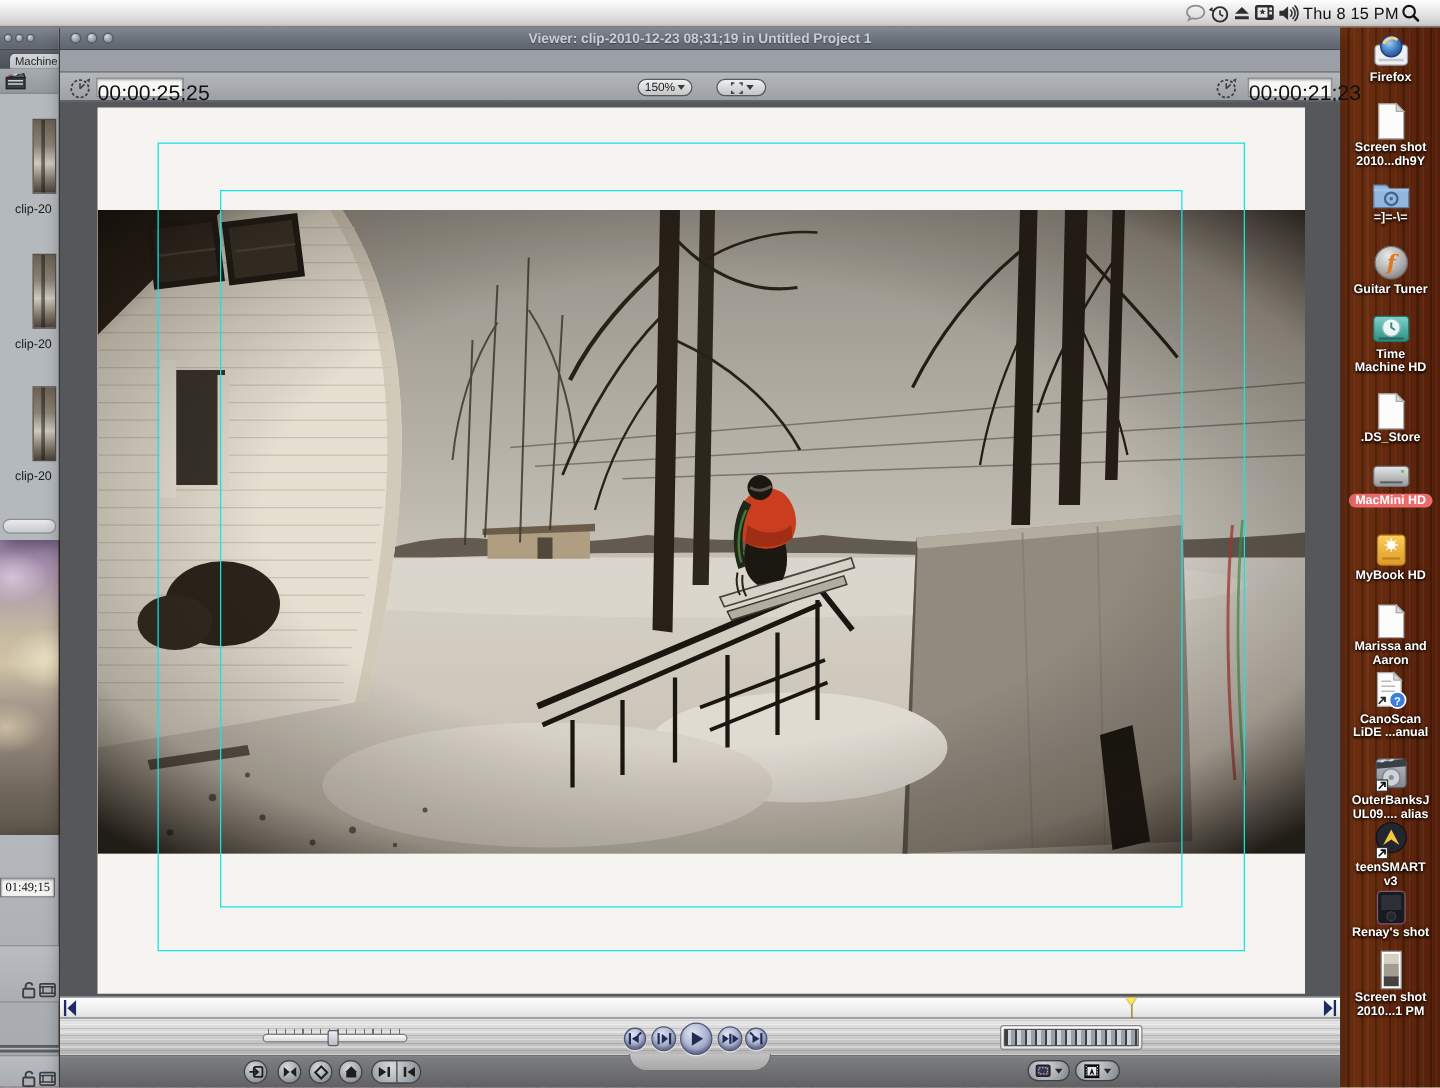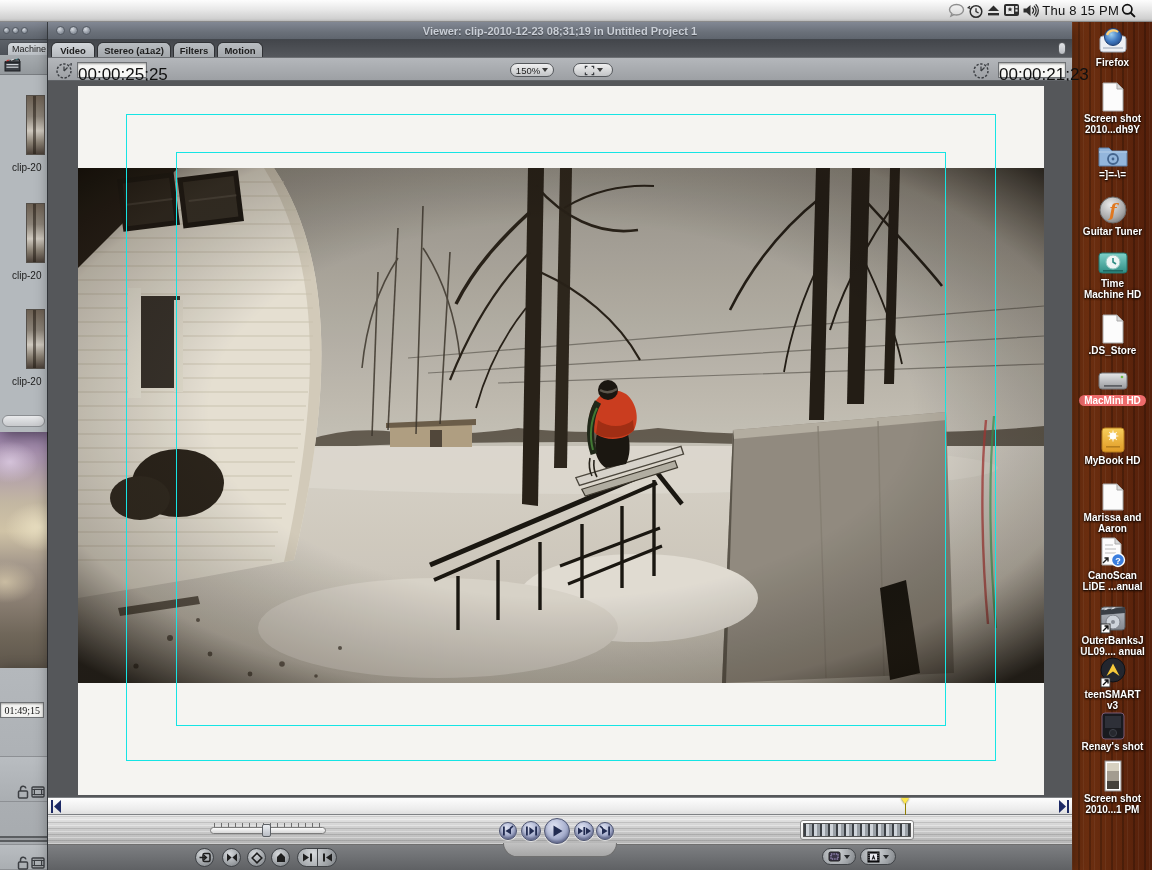--- a/index.html
+++ b/index.html
@@ -270,27 +270,20 @@
 
 <div class="win viewer">
 
   <div class="v-titlebar graphite-bar">
     <div class="v-title">Viewer: clip-2010-12-23 08;31;19 in Untitled Project 1</div>
     <div class="tl" style="left:8px"></div>
     <div class="tl" style="left:21px"></div>
     <div class="tl" style="left:34px"></div>
   </div>
 
-  <div class="v-tabs">
-    <div class="v-tab active" style="left:3px; width:44px">Video</div>
-    <div class="v-tab" style="left:49px; width:74px">Stereo (a1a2)</div>
-    <div class="v-tab" style="left:125px; width:42px">Filters</div>
-    <div class="v-tab" style="left:169px; width:46px">Motion</div>
-    <div class="v-scrollthumb"></div>
-  </div>
 
   <div class="v-tcbar">
     <svg style="position:absolute;left:7px;top:3px" width="19" height="19" viewBox="0 0 19 19">
       <circle cx="9" cy="10" r="7" fill="none" stroke="#3a3d41" stroke-width="1.4" stroke-dasharray="2.4 1.6"></circle>
       <path d="M9 10 L12.5 6.5 M9 10 L9 5.6" stroke="#3a3d41" stroke-width="1.2"></path>
       <path d="M14.5 3.5 L16.5 2.5 L16 4.8" fill="none" stroke="#3a3d41" stroke-width="1"></path>
     </svg>
     <div class="tcfield" style="left:29px; width:70px">00:00:25;25</div>
 
     <div class="capsule" style="left:462px; width:44px">
@@ -654,21 +647,21 @@
   <svg width="32" height="32" viewBox="0 0 32 32">
     <rect x="4" y="5" width="24" height="23" rx="3" fill="url(#slateg)" stroke="#55585d"></rect>
     <path d="M4 8 L28 5 L28 11 L4 13 Z" fill="#3a3f46"></path>
     <path d="M7 8.2 L10 7.6 L11.6 5.4 L8.6 5.9 Z M14 7.4 L17 6.8 L18.6 4.9 L15.6 5.4 Z" fill="#d8dce2"></path>
     <circle cx="16" cy="20" r="7" fill="#ced3da" stroke="#7e828a"></circle>
       <circle cx="16" cy="20" r="2" fill="#868b93"></circle>
     <rect x="4" y="22" width="9" height="9" fill="#fff" stroke="#333"></rect>
     <path d="M6 29 L11 24 M7.5 24 H11 V27.5" stroke="#111" stroke-width="1.4" fill="none"></path>
   </svg>
   <div class="desk-label">OuterBanksJ
-UL09.... anual</div>
+UL09.... alias</div>
 </div>
 
 <div class="desk-item" style="top:656px">
   <svg width="32" height="32" viewBox="0 0 32 32">
     <circle cx="16" cy="14" r="12" fill="#23262e" stroke="#0f1116"></circle>
     <path d="M9.5 20 L16 7.5 L22.5 20 L16 15.5 Z" fill="#f5c93a"></path>
     <rect x="4" y="22" width="9" height="9" fill="#fff" stroke="#333"></rect>
     <path d="M6 29 L11 24 M7.5 24 H11 V27.5" stroke="#111" stroke-width="1.4" fill="none"></path>
   </svg>
   <div class="desk-label">teenSMART

